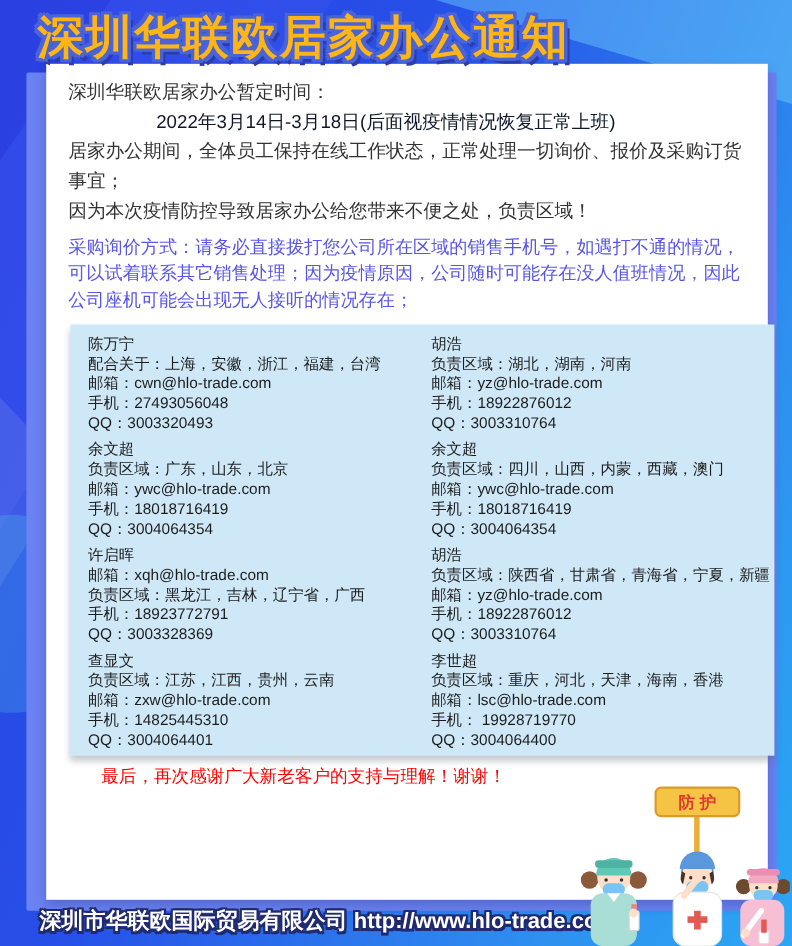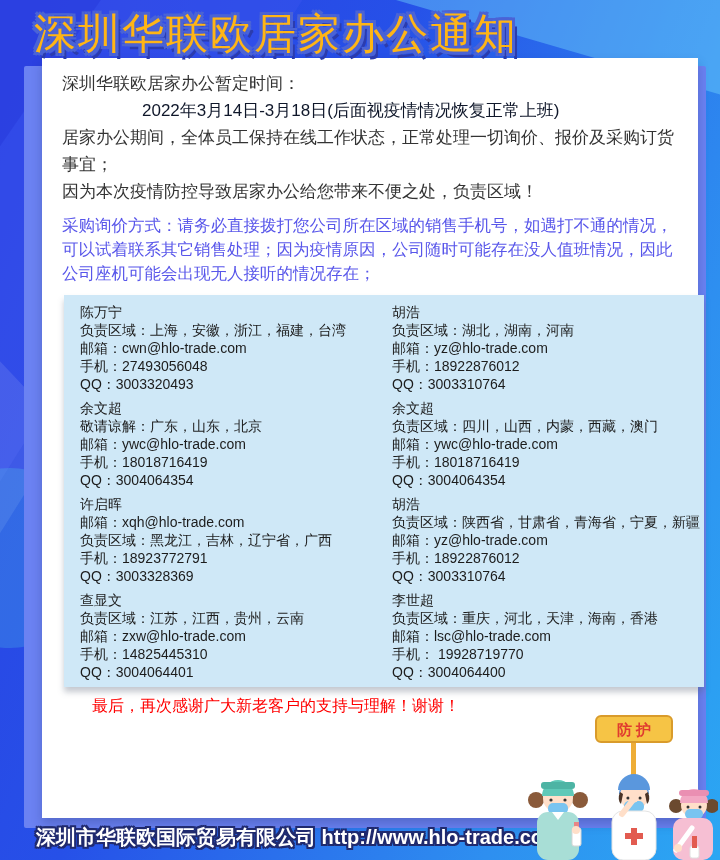--- a/index.html
+++ b/index.html
@@ -20,21 +20,21 @@
     position:absolute;left:24px;top:66px;width:682px;height:762px;
     background:#6b82f2;border-radius:2px;
   }
   .card{
     position:absolute;left:42px;top:58px;width:656px;height:760px;
     background:#ffffff;box-shadow:0 6px 10px rgba(20,30,90,.25);
     box-sizing:border-box;padding:12px 14px 0 20px;
   }
   .page-title{
     position:absolute;left:34px;top:6px;z-index:6;
-    font-size:42px;font-weight:400;letter-spacing:2px;color:#ffb515;
+    font-size:42px;font-weight:700;letter-spacing:2px;color:#ffb515;
     text-shadow:
       -3px -3px 0 #4a63d6, 3px -3px 0 #4a63d6,
       -3px  3px 0 #4a63d6, 3px  3px 0 #4a63d6,
       -3px  0   0 #4a63d6, 3px  0   0 #4a63d6,
        0   -3px 0 #4a63d6, 0    3px 0 #4a63d6,
        5px  6px 0 #2b3cae;
     white-space:nowrap;
   }
   .body-text{font-size:17px;line-height:27px;color:#333;margin:0;}
   .indent{text-indent:2em;}
@@ -74,35 +74,35 @@
 <div class="card">
   <p class="body-text">深圳华联欧居家办公暂定时间：</p>
   <p class="highlight-line">2022年3月14日-3月18日(后面视疫情情况恢复正常上班)</p>
   <p class="body-text">居家办公期间，全体员工保持在线工作状态，正常处理一切询价、报价及采购订货事宜；</p>
   <p class="body-text">因为本次疫情防控导致居家办公给您带来不便之处，负责区域！</p>
   <p class="purchase-note">采购询价方式：请务必直接拨打您公司所在区域的销售手机号，如遇打不通的情况，可以试着联系其它销售处理；因为疫情原因，公司随时可能存在没人值班情况，因此公司座机可能会出现无人接听的情况存在；</p>
 
   <div class="contacts-panel">
     <div class="contact">
       <div>陈万宁</div>
-      <div>负责区域：上海，安徽，浙江，福建，台湾</div>
+      <div>配合关于：上海，安徽，浙江，福建，台湾</div>
       <div>邮箱：cwn@hlo-trade.com</div>
       <div>手机：27493056048</div>
       <div>QQ：3003320493</div>
     </div>
     <div class="contact">
       <div>胡浩</div>
       <div>负责区域：湖北，湖南，河南</div>
       <div>邮箱：yz@hlo-trade.com</div>
       <div>手机：18922876012</div>
       <div>QQ：3003310764</div>
     </div>
     <div class="contact">
       <div>余文超</div>
-      <div>敬请谅解：广东，山东，北京</div>
+      <div>负责区域：广东，山东，北京</div>
       <div>邮箱：ywc@hlo-trade.com</div>
       <div>手机：18018716419</div>
       <div>QQ：3004064354</div>
     </div>
     <div class="contact">
       <div>余文超</div>
       <div>负责区域：四川，山西，内蒙，西藏，澳门</div>
       <div>邮箱：ywc@hlo-trade.com</div>
       <div>手机：18018716419</div>
       <div>QQ：3004064354</div>

